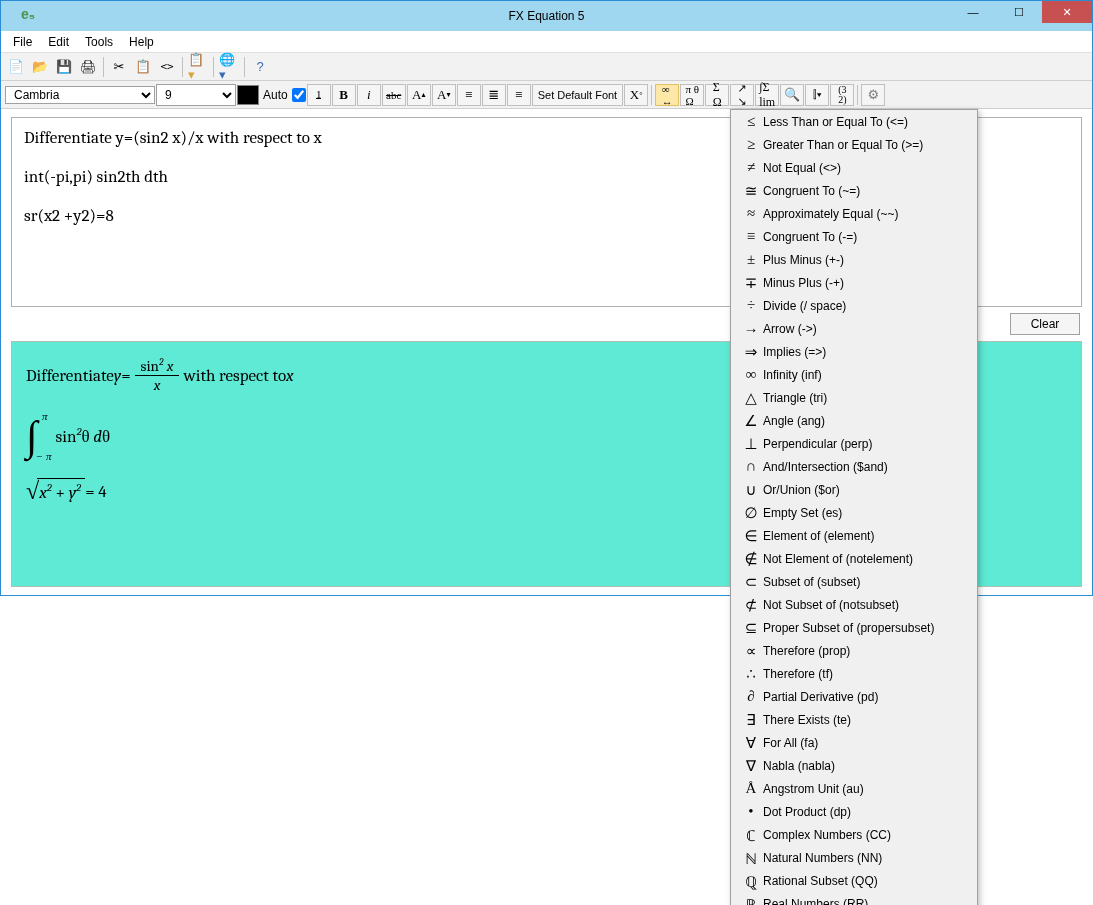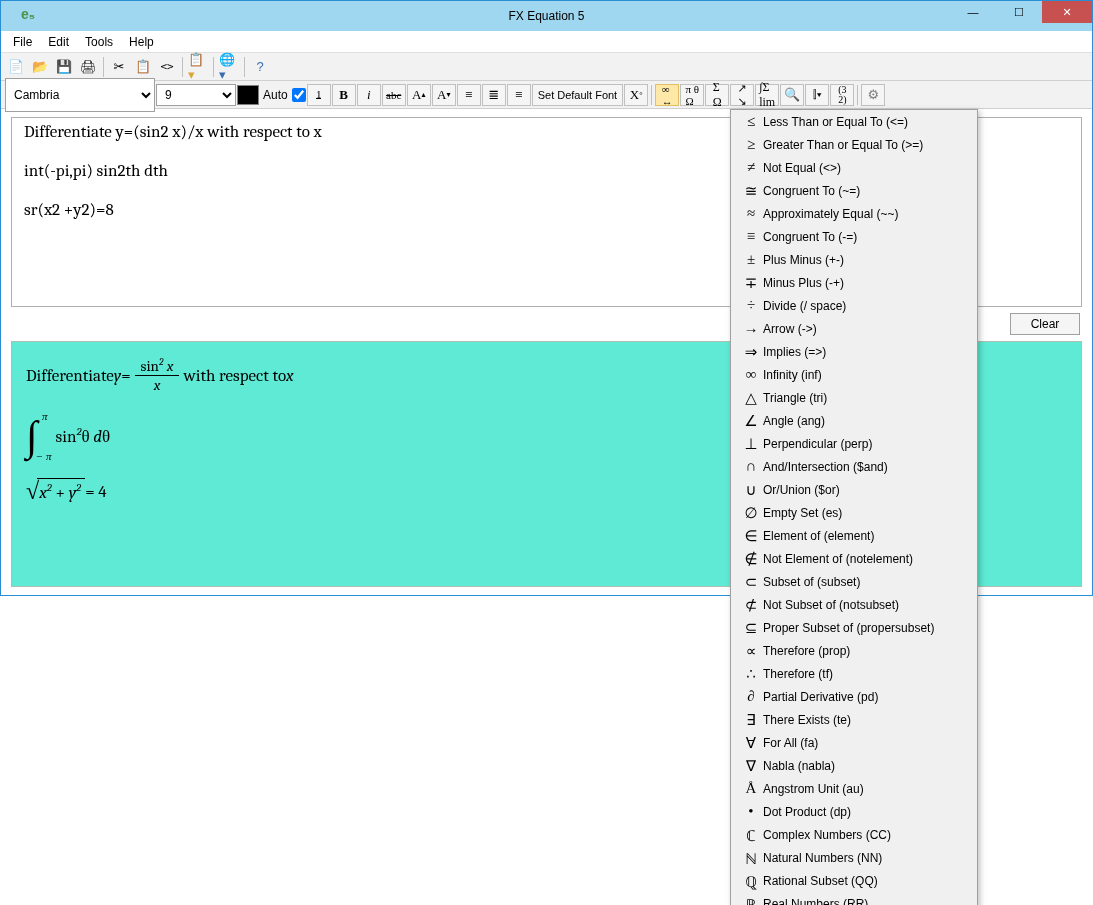--- a/index.html
+++ b/index.html
@@ -10,30 +10,30 @@
 .titlebar .title { position: absolute; left: 0; right: 0; text-align: center; font-size: 12px; color: #000; }
 .titlebar .controls { position: absolute; right: 0; top: 0; display: flex; }
 .titlebar .ctrl { width: 46px; height: 22px; display: flex; align-items: center; justify-content: center; font-size: 11px; }
 .titlebar .ctrl.close { background: #c75050; color: #fff; width: 50px; }
 .menubar { height: 22px; background: #fff; display: flex; align-items: center; padding: 0 4px; border-bottom: 1px solid #e0e0e0; }
 .menubar .mitem { padding: 2px 8px; font-size: 12px; cursor: default; }
 .toolbar1 { height: 28px; background: #f2f2f2; border-bottom: 1px solid #d0d0d0; display: flex; align-items: center; padding: 0 4px; gap: 2px; }
 .tbtn { width: 22px; height: 22px; display: flex; align-items: center; justify-content: center; border: 1px solid transparent; cursor: default; font-size: 13px; }
 .tsep { width: 1px; height: 20px; background: #c0c0c0; margin: 0 2px; }
 .toolbar2 { height: 28px; background: #f2f2f2; border-bottom: 1px solid #d0d0d0; display: flex; align-items: center; padding: 0 4px; gap: 1px; }
-.fontsel { width: 150px; height: 34px; font-size: 12px; border: 1px solid #a0a0a0; background: #fff; padding: 0 4px; }
+.fontsel { width: 150px; height: 18px; font-size: 12px; border: 1px solid #a0a0a0; background: #fff; padding: 0 4px; }
 .sizesel { width: 80px; height: 22px; font-size: 12px; border: 1px solid #a0a0a0; background: #fff; padding: 0 4px; }
 .colorbox { width: 22px; height: 20px; background: #000; border: 1px solid #808080; }
 .autolbl { font-size: 12px; margin: 0 3px; }
 .autock { width: 14px; height: 14px; }
 .fmtbtn { min-width: 24px; height: 22px; display: flex; align-items: center; justify-content: center; border: 1px solid #c0c0c0; background: #f5f5f5; cursor: default; font-size: 13px; font-family: "Times New Roman", serif; padding: 0 3px; }
 .fmtbtn.txt { font-family: "Segoe UI", sans-serif; font-size: 11px; padding: 0 5px; }
 .fmtbtn.active { background: #fde8a8; border-color: #e0c060; }
 .content { padding: 8px 10px; display: flex; flex-direction: column; height: calc(100% - 108px); }
-.inputarea { border: 1px solid #b0b0b0; background: #fff; padding: 4px 12px; font-family: Cambria, "Times New Roman", serif; font-size: 17px; height: 190px; overflow: auto; }
+.inputarea { border: 1px solid #b0b0b0; background: #fff; padding: 10px 12px; font-family: Cambria, "Times New Roman", serif; font-size: 17px; height: 190px; overflow: auto; }
 .inputarea .line { margin-bottom: 20px; }
 .clearrow { display: flex; justify-content: flex-end; padding: 6px 2px; }
 .clearbtn { width: 70px; height: 22px; border: 1px solid #a0a0a0; background: #f5f5f5; font-size: 12px; cursor: default; }
 .preview { flex: 1; background: #5eead4; border: 1px solid #b0c0b0; padding: 14px 14px; font-family: Cambria, "Times New Roman", serif; font-size: 17px; font-style: italic; color: #000; }
 .preview .pline { margin-bottom: 18px; display: flex; align-items: center; }
 .frac { display: inline-flex; flex-direction: column; align-items: center; font-style: italic; margin: 0 4px; vertical-align: middle; }
 .frac .num { border-bottom: 1px solid #000; padding: 0 6px; font-size: 15px; }
 .frac .den { padding: 0 6px; font-size: 15px; }
 .intexpr { display: flex; align-items: center; }
 .intsym { font-size: 42px; font-style: normal; position: relative; margin-right: 4px; font-family: "Times New Roman", serif; }

